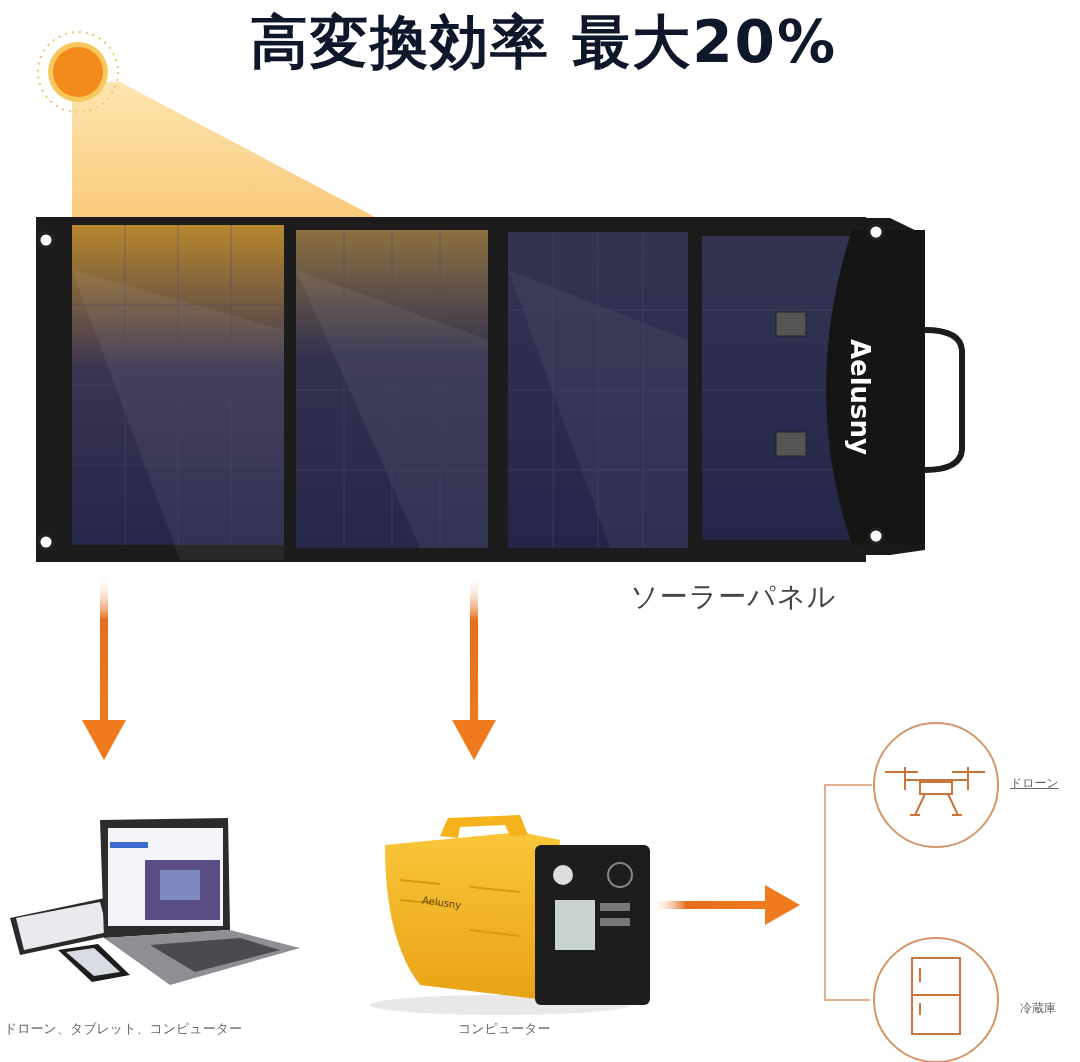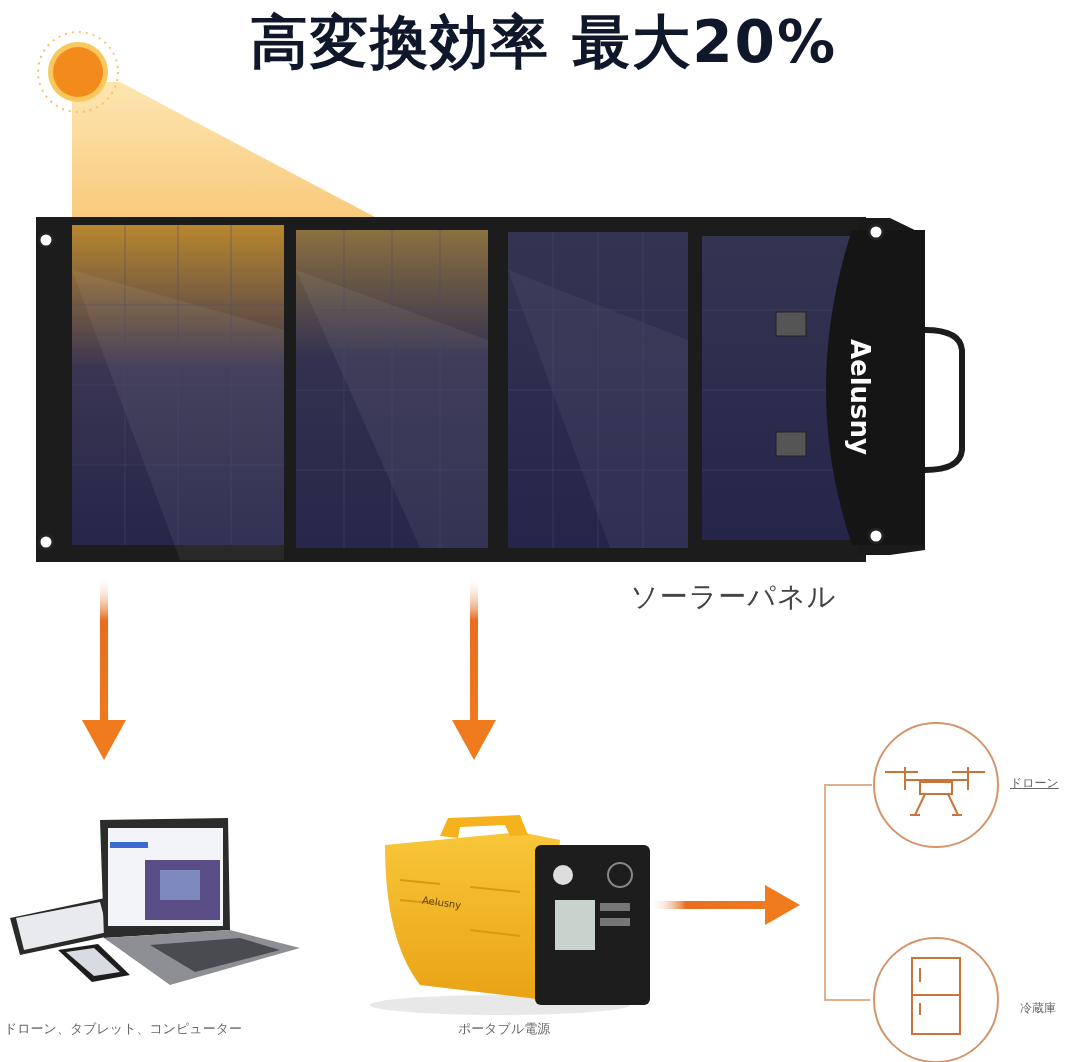--- a/index.html
+++ b/index.html
@@ -191,17 +191,17 @@
 <div class="abs headline">高変換効率 最大20%</div>
 
 <div class="abs" style="left:790px;top:382px;transform:rotate(90deg);transform-origin:center;color:#fff;font-weight:bold;font-size:26px;width:140px;text-align:center;">Aelusny</div>
 
 <div class="abs panel-label" style="left:630px;top:578px;">ソーラーパネル</div>
 
 <div class="abs caption" style="left:422px;top:897px;font-size:10px;color:#5a4410;transform:rotate(8deg);">Aelusny</div>
 
 <div class="abs caption" style="left:4px;top:1020px;">ドローン、タブレット、コンピューター</div>
 
-<div class="abs caption" style="left:458px;top:1020px;">ポータブル電源</div>
+<div class="abs caption" style="left:458px;top:1020px;">コンピューター</div>
 
 <div class="abs caption" style="left:1010px;top:775px;font-size:12px;text-decoration:underline;">ドローン</div>
 
 <div class="abs caption" style="left:1010px;top:1000px;font-size:12px;margin-left:10px;">冷蔵庫</div>
 
 </body></html>

